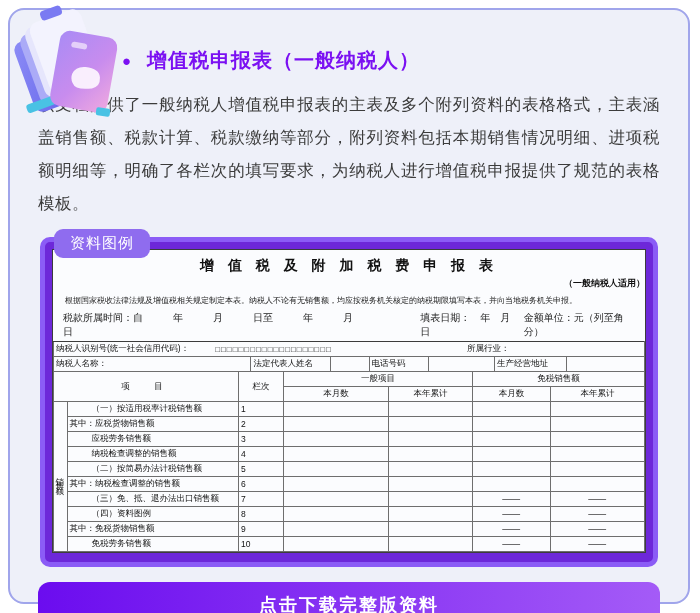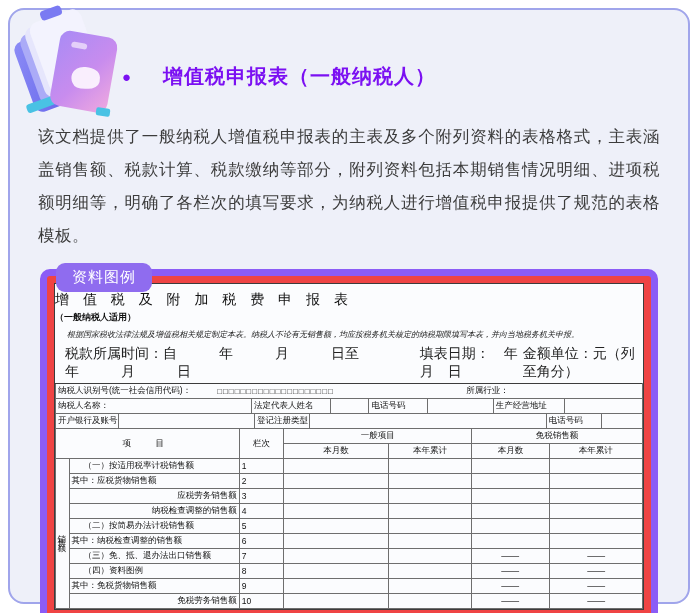--- a/index.html
+++ b/index.html
@@ -3,48 +3,48 @@
 <meta charset="utf-8">
 <style>
   html,body{margin:0;padding:0;background:#ffffff;width:700px;height:613px;
     font-family:"Liberation Sans","DejaVu Sans",sans-serif;}
   .card{position:absolute;left:8px;top:8px;width:682px;height:596px;background:#EEF0F9;
     border:2px solid #A0A5EB;border-radius:16px;box-sizing:border-box;overflow:visible;}
   .icon-wrap{position:absolute;left:0px;top:-6px;width:120px;height:122px;z-index:3;}
   .title-row{display:flex;align-items:center;gap:15px;margin:36px 20px 0 112px;
     color:#7B10F2;font-weight:bold;}
   .bullet{font-size:15px;line-height:1;}
-  .page-title{font-size:20px;margin:17px;letter-spacing:1px;}
+  .page-title{font-size:20px;margin:1px;letter-spacing:1px;}
   .desc{margin:13px 28px 0 28px;font-size:16.5px;line-height:33px;color:#3c3c3c;
     text-align:justify;letter-spacing:.5px;}
-  .example-box{position:relative;margin:17px 30px 0 30px;background:#ef4444;
-    border:7px solid #8b5cf6;border-radius:10px;padding:7px 7px 9px 7px;box-sizing:border-box;}
+  .example-box{position:relative;margin:17px 30px 0 30px;background:#6d28d9;
+    border:5px solid #8b5cf6;border-radius:10px;padding:7px 7px 9px 7px;box-sizing:border-box;}
   .tag{position:absolute;top:-13px;left:9px;background:#8F6CEF;color:#fff;font-size:15px;
     padding:5px 16px;border-radius:9px;z-index:2;letter-spacing:1px;}
   .form{border:1px solid #3c3c3c;background:#FBFCFE;padding-top:7px;position:relative;}
-  .form-title{font-size:14px;font-weight:normal;letter-spacing:5px;color:#111;}
-  .form-sub{text-align:left;font-size:9px;font-weight:bold;margin-top:2px;color:#111;}
-  .form-note{font-size:8px;color:#222;margin:5px 8px 0 12px;position:relative;white-space:nowrap;overflow:hidden;font-style:italic;}
+  .form-title{text-align:center;font-size:14px;font-weight:bold;letter-spacing:5px;color:#111;}
+  .form-sub{text-align:right;font-size:9px;font-weight:bold;margin-top:2px;color:#111;}
+  .form-note{font-size:8px;color:#222;margin:5px 8px 0 12px;position:relative;white-space:nowrap;overflow:hidden;}
   .gmark::before{content:"";position:absolute;left:-5px;top:1px;border-top:4px solid #1f8f3a;
     border-right:4px solid transparent;}
-  .form-meta{display:flex;font-size:14px;color:#222;margin:5px 8px 3px 10px;align-items:flex-start;}
+  .form-meta{display:flex;font-size:10px;color:#222;margin:5px 8px 3px 10px;align-items:flex-start;}
   .meta-mid{margin-left:46px;}
   .meta-right{margin-left:auto;}
   table{width:100%;border-collapse:collapse;table-layout:fixed;font-size:8.5px;color:#111;margin-top:-1px;}
   td{border:1px solid #6e6e6e;height:15px;padding:0 2px;overflow:hidden;white-space:nowrap;box-sizing:border-box;}
   .t-id td{border-top:1px solid #3c3c3c;}
   .idflex{display:flex;align-items:center;}
   .idboxes{margin-left:26px;font-size:8px;letter-spacing:1px;}
   .industry{position:absolute;left:70%;}
   .hdr td{text-align:center;font-weight:normal;}
   .item-h{letter-spacing:8px;text-align:center;}
   .side{writing-mode:vertical-rl;text-orientation:upright;letter-spacing:4px;text-align:center;
     padding:0;font-size:8.5px;}
-  .i1{padding-left:14px;}
-  .i2{padding-left:24px;text-align:right;}
+  .i1{padding-left:24px;}
+  .i2{padding-left:24px;}
   .rel{position:relative;}
   .dashcell{text-align:center;}
   .stretch{display:inline-block;transform:scaleX(2.1);}
   .download{display:block;margin:15px auto 0 auto;width:622px;height:46px;border:none;
     border-radius:12px;background:linear-gradient(90deg,#6B0CEF 0%,#A45BF7 100%);
     color:#ffffff;font-size:18px;font-weight:bold;letter-spacing:2px;cursor:pointer;
     font-family:"Liberation Sans","DejaVu Sans",sans-serif;}
 </style>
 </head>
 <body>
@@ -132,40 +132,20 @@
           <td>法定代表人姓名</td>
           <td></td>
           <td>电话号码</td>
           <td></td>
           <td>生产经营地址</td>
           <td></td>
         </tr>
       </tbody>
         </table>
 
-      <table>
-        <colgroup>
-            <col style="width:10.7%">
-            <col style="width:23.2%">
-            <col style="width:9.4%">
-          <col style="width:40.3%">
-            <col style="width:9.4%">
-            <col style="width:7%">
-          </colgroup>
-        <tbody>
-            <tr>
-          <td class="rel gmark">开户银行及账号</td>
-          <td></td>
-          <td>登记注册类型</td>
-          <td></td>
-          <td>电话号码</td>
-          <td></td>
-        </tr>
-      </tbody>
-        </table>
 
       <table>
         <colgroup>
             <col style="width:2.3%">
             <col style="width:29%">
             <col style="width:7.6%">
           <col style="width:17.8%">
             <col style="width:14.2%">
             <col style="width:13.2%">
             <col style="width:15.9%">

